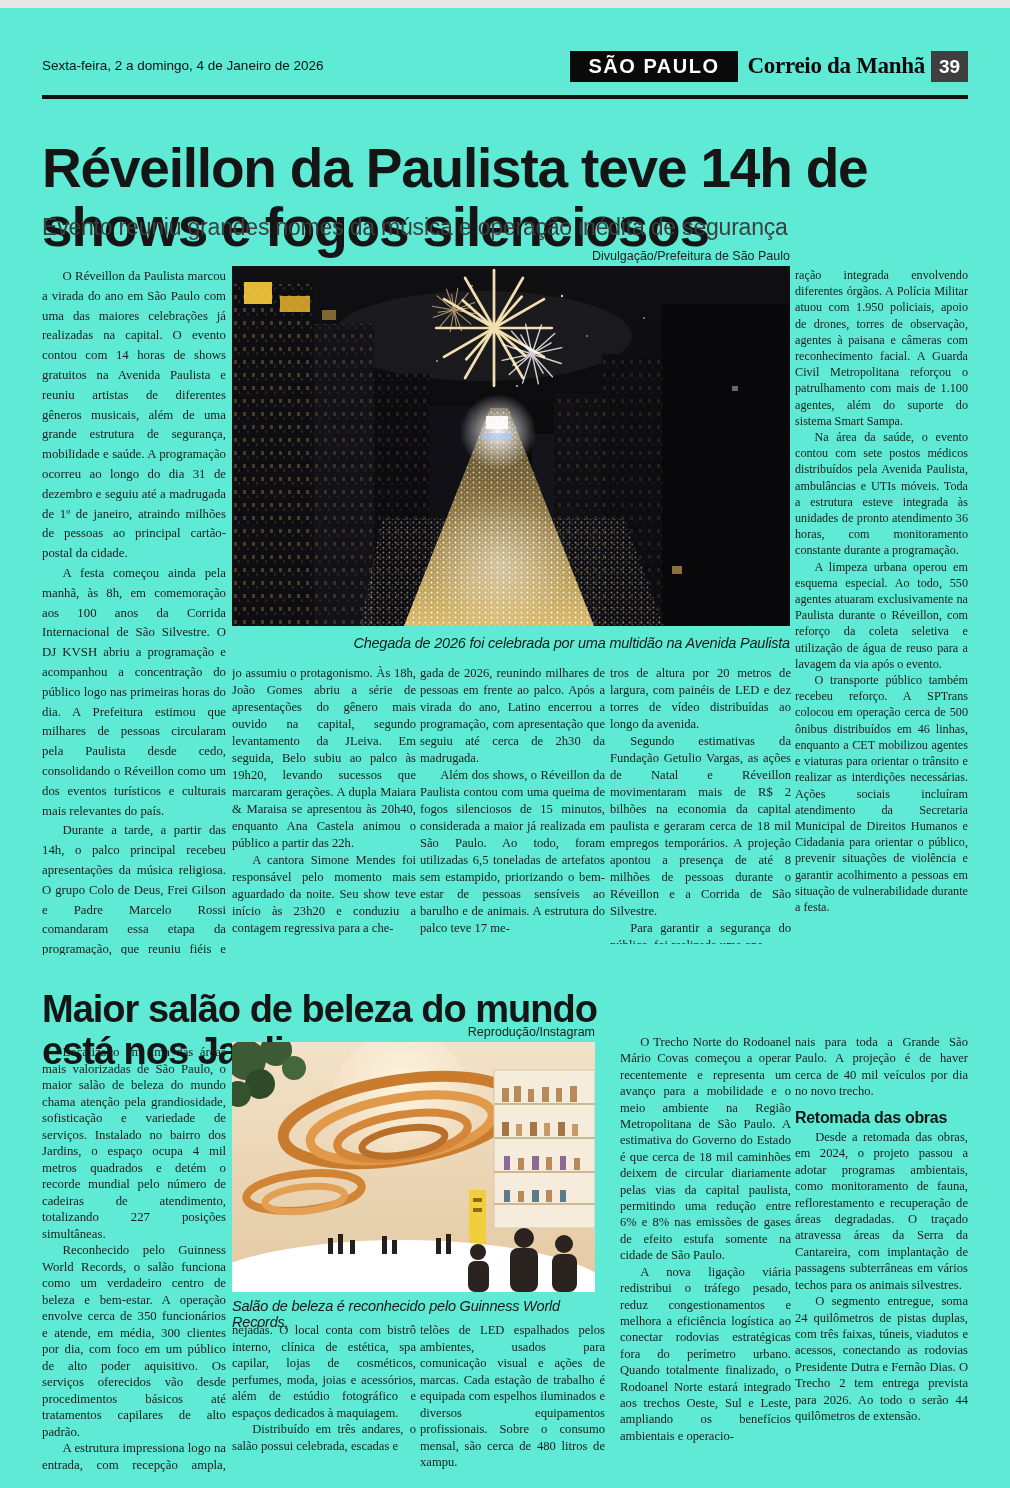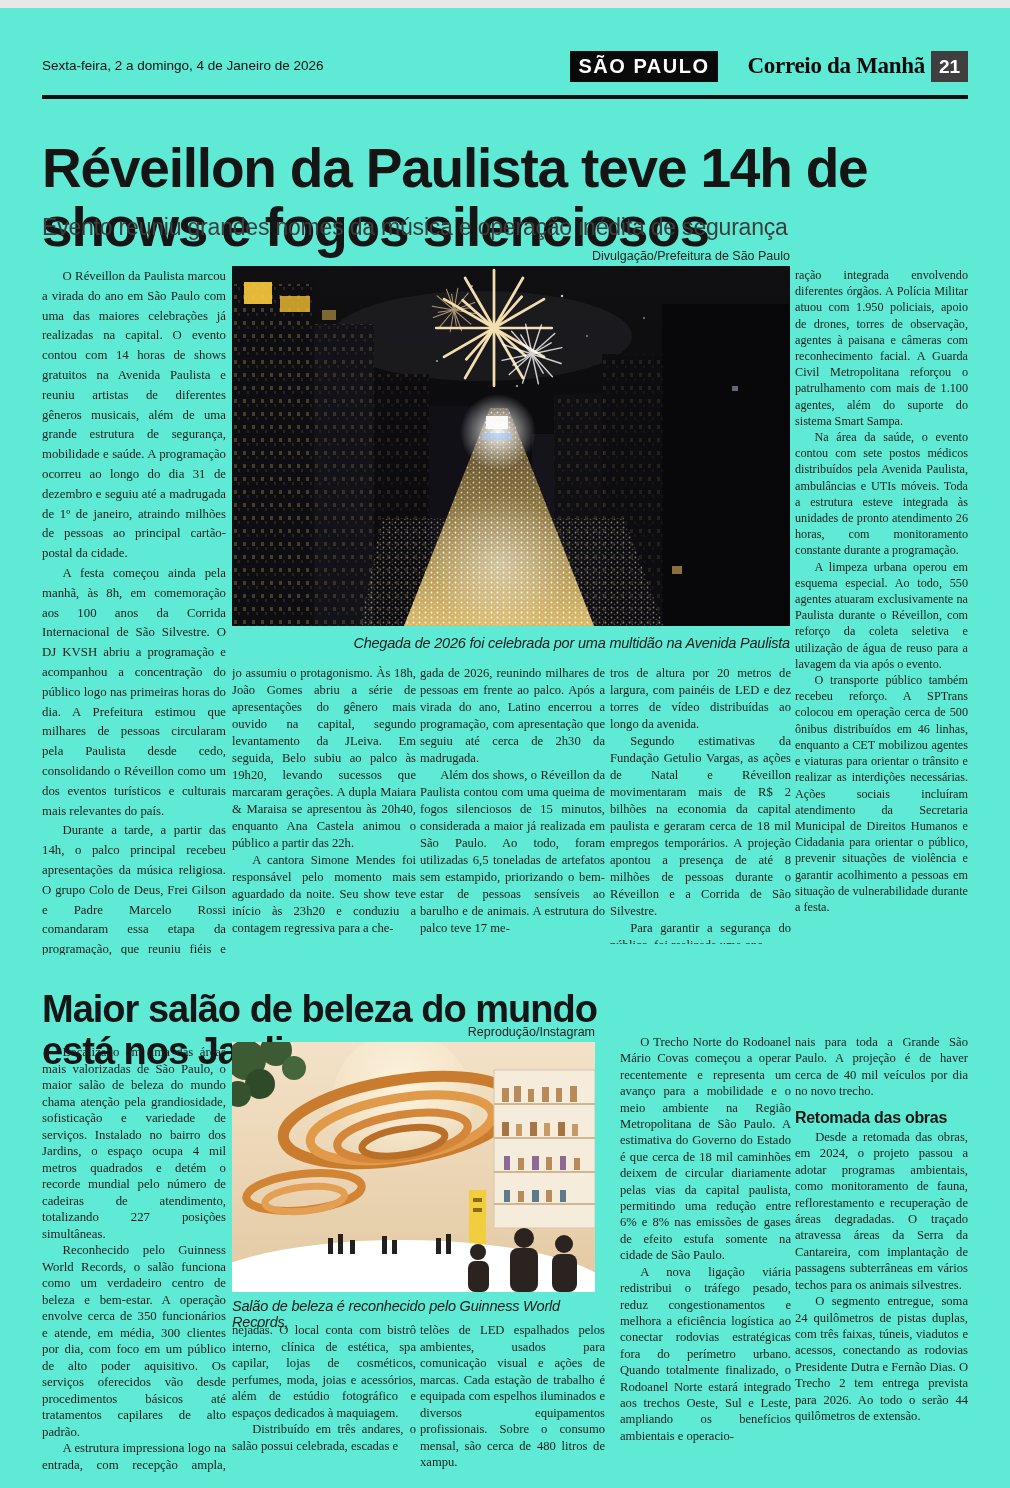--- a/index.html
+++ b/index.html
@@ -1,21 +1,21 @@
 <!DOCTYPE html>
 <html lang="pt-BR"><head>
 <meta charset="utf-8">
 <style>
   html,body{margin:0;padding:0;background:#e8e8e8;}
   .page{position:relative;width:1010px;height:1488px;background:#5eead4;margin:8px auto;overflow:hidden;
         font-family:"Liberation Sans","DejaVu Sans",sans-serif;color:#141414;}
   .abs{position:absolute;}
   
   .dateline{left:42px;top:50px;font-size:13.5px;color:#111;}
-  .section-badge{left:570px;top:43px;width:148px;height:31px;background:#0a0a0a;color:#fff;
+  .section-badge{left:570px;top:43px;width:168px;height:31px;background:#0a0a0a;color:#fff;
         display:flex;align-items:center;justify-content:center;font-size:20px;font-weight:700;letter-spacing:1.5px;}
   .masthead{left:730px;top:45px;width:195px;text-align:right;font-family:"Liberation Serif","DejaVu Serif",serif;
         font-weight:700;font-size:23px;color:#0a0a0a;letter-spacing:-0.3px;}
   .page-num{left:931px;top:43px;width:37px;height:31px;background:#3f3f3f;color:#fff;display:flex;
         align-items:center;justify-content:center;font-size:19px;font-weight:700;}
   .header-rule{left:42px;top:87px;width:926px;height:4px;background:#101010;}
   
   .lead-headline{left:42px;top:94px;width:845px;font-size:55px;line-height:1.07;font-weight:700;
         letter-spacing:-1.2px;color:#151515;}
   .deck{left:42px;top:206px;width:890px;font-size:23px;color:#3d3d3d;letter-spacing:-0.2px;}
@@ -51,21 +51,21 @@
         color:#151515;text-align:left;margin:10px 0 3px 0;letter-spacing:-0.3px;}
 </style>
 </head>
 <body>
 
 <div class="page">
 
   <div class="abs dateline">Sexta-feira, 2 a domingo, 4 de Janeiro de 2026</div>
   <div class="abs section-badge">SÃO PAULO</div>
   <div class="abs masthead">Correio da Manhã</div>
-  <div class="abs page-num">21</div>
+  <div class="abs page-num">39</div>
   <div class="abs header-rule"></div>
 
   <h1 class="abs lead-headline">Réveillon da Paulista teve 14h de shows e fogos silenciosos</h1>
   <div class="abs credit credit1">Divulgação/Prefeitura de São Paulo</div>
   <div class="abs deck">Evento reuniu grandes nomes da música e operação inédita de segurança</div>
 
   <div class="abs photo1">
     <svg width="558" height="360" viewBox="0 0 558 360">
       <defs>
         <linearGradient id="sky" x1="0" y1="0" x2="0" y2="1">
@@ -174,21 +174,21 @@
       <p class="cont">gada de 2026, reunindo milhares de pessoas em frente ao palco. Após a virada do ano, Latino encerrou a programação, com apresentação que seguiu até cerca de 2h30 da madrugada.</p>
       <p>Além dos shows, o Réveillon da Paulista contou com uma queima de fogos silenciosos de 15 minutos, considerada a maior já realizada em São Paulo. Ao todo, foram utilizadas 6,5 toneladas de artefatos sem estampido, priorizando o bem-estar de pessoas sensíveis ao barulho e de animais. A estrutura do palco teve 17 me-</p>
     </div>
   <div class="abs col c-main4">
       <p class="cont">tros de altura por 20 metros de largura, com painéis de LED e dez torres de vídeo distribuídas ao longo da avenida.</p>
       <p>Segundo estimativas da Fundação Getulio Vargas, as ações de Natal e Réveillon movimentaram mais de R$ 2 bilhões na economia da capital paulista e geraram cerca de 18 mil empregos temporários. A projeção apontou a presença de até 8 milhões de pessoas durante o Réveillon e a Corrida de São Silvestre.</p>
       <p>Para garantir a segurança do público, foi realizada uma ope-</p>
     </div>
   <div class="abs col c-main5">
       <p class="cont">ração integrada envolvendo diferentes órgãos. A Polícia Militar atuou com 1.950 policiais, apoio de drones, torres de observação, agentes à paisana e câmeras com reconhecimento facial. A Guarda Civil Metropolitana reforçou o patrulhamento com mais de 1.100 agentes, além do suporte do sistema Smart Sampa.</p>
-      <p>Na área da saúde, o evento contou com sete postos médicos distribuídos pela Avenida Paulista, ambulâncias e UTIs móveis. Toda a estrutura esteve integrada às unidades de pronto atendimento 26 horas, com monitoramento constante durante a programação.</p>
+      <p>Na área da saúde, o evento contou com sete postos médicos distribuídos pela Avenida Paulista, ambulâncias e UTIs móveis. Toda a estrutura esteve integrada às unidades de pronto atendimento 36 horas, com monitoramento constante durante a programação.</p>
       <p>A limpeza urbana operou em esquema especial. Ao todo, 550 agentes atuaram exclusivamente na Paulista durante o Réveillon, com reforço da coleta seletiva e utilização de água de reuso para a lavagem da via após o evento.</p>
       <p>O transporte público também recebeu reforço. A SPTrans colocou em operação cerca de 500 ônibus distribuídos em 46 linhas, enquanto a CET mobilizou agentes e viaturas para orientar o trânsito e realizar as interdições necessárias. Ações sociais incluíram atendimento da Secretaria Municipal de Direitos Humanos e Cidadania para orientar o público, prevenir situações de violência e garantir acolhimento a pessoas em situação de vulnerabilidade durante a festa.</p>
     </div>
 
   <h2 class="abs sub-headline salon-headline">Maior salão de beleza do mundo está nos Jardins</h2>
   <div class="abs credit credit2">Reprodução/Instagram</div>
 
   <div class="abs photo2">
     <svg width="363" height="250" viewBox="0 0 363 250">
       <defs>

